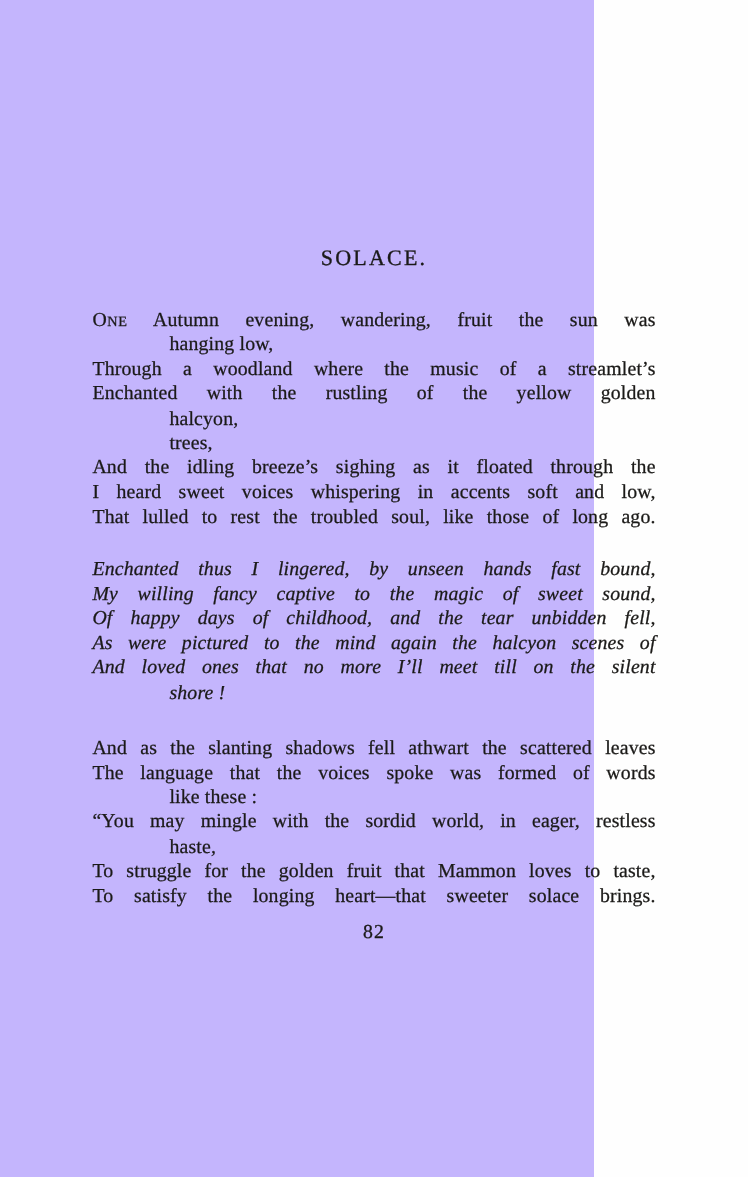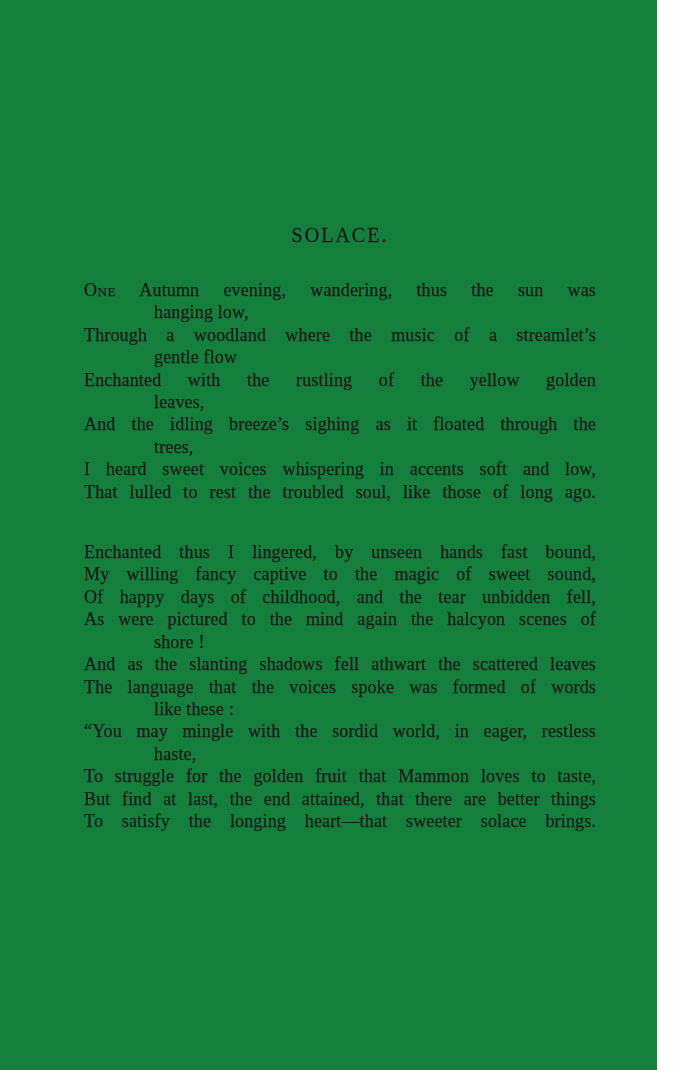--- a/index.html
+++ b/index.html
@@ -9,23 +9,23 @@
   body {
     width: 680px;
     height: 1070px;
     background: #fefefe;
     overflow: hidden;
     font-family: "Liberation Serif", serif;
     color: #1b1a18;
   }
   .page {
     position: relative;
-    width: 657px;
+    width: 540px;
     height: 1070px;
-    background: #15803d;
+    background: #c4b5fd;
   }
   .text-column {
     position: absolute;
     left: 84px;
     top: 0;
     width: 512px;
   }
   .poem-title {
     margin: 0;
     padding-top: 222px;
@@ -39,22 +39,22 @@
     -webkit-text-stroke: 0.3px #1b1a18;
   }
   .stanza {
     margin: 0;
     font-size: 18px;
     line-height: 22.4px;
     letter-spacing: 0.15px;
     -webkit-text-stroke: 0.25px #1b1a18;
   }
   .stanza-1 { margin-top: 31px; }
-  .stanza-2 { margin-top: 38px; }
-  .stanza-3 { }
+  .stanza-2 { margin-top: 25px; font-style: italic; }
+  .stanza-3 { margin-top: 28px; }
   .line {
     text-align: justify;
     text-align-last: justify;
     white-space: normal;
   }
   .line.indent {
     text-align: right;
     text-align-last: left;
     padding-left: 70px;
   }
@@ -73,46 +73,46 @@
 </style>
 </head>
 <body>
 
 <div class="page">
   <div class="text-column">
 
     <h1 class="poem-title">SOLACE.</h1>
 
     <div class="stanza stanza-1">
-      <div class="line"><span class="lead-word">One</span><span> Autumn evening, wandering, thus the sun was</span></div>
+      <div class="line"><span class="lead-word">One</span><span> Autumn evening, wandering, fruit the sun was</span></div>
       <div class="line indent">hanging low,</div>
       <div class="line">Through a woodland where the music of a streamlet’s</div>
-      <div class="line indent">gentle flow</div>
       <div class="line">Enchanted with the rustling of the yellow golden</div>
-      <div class="line indent">leaves,</div>
+      <div class="line indent">halcyon,</div>
+      <div class="line indent">trees,</div>
       <div class="line">And the idling breeze’s sighing as it floated through the</div>
-      <div class="line indent">trees,</div>
       <div class="line">I heard sweet voices whispering in accents soft and low,</div>
       <div class="line">That lulled to rest the troubled soul, like those of long ago.</div>
     </div>
 
     <div class="stanza stanza-2">
       <div class="line">Enchanted thus I lingered, by unseen hands fast bound,</div>
       <div class="line">My willing fancy captive to the magic of sweet sound,</div>
       <div class="line">Of happy days of childhood, and the tear unbidden fell,</div>
       <div class="line">As were pictured to the mind again the halcyon scenes of</div>
+      <div class="line">And loved ones that no more I’ll meet till on the silent</div>
       <div class="line indent">shore !</div>
     </div>
 
     <div class="stanza stanza-3">
       <div class="line">And as the slanting shadows fell athwart the scattered leaves</div>
       <div class="line">The language that the voices spoke was formed of words</div>
       <div class="line indent">like these :</div>
       <div class="line">“You may mingle with the sordid world, in eager, restless</div>
       <div class="line indent">haste,</div>
       <div class="line">To struggle for the golden fruit that Mammon loves to taste,</div>
-      <div class="line">But find at last, the end attained, that there are better things</div>
       <div class="line">To satisfy the longing heart—that sweeter solace brings.</div>
     </div>
 
+    <div class="page-number">82</div>
 
   </div>
 </div>
 
 </body></html>

